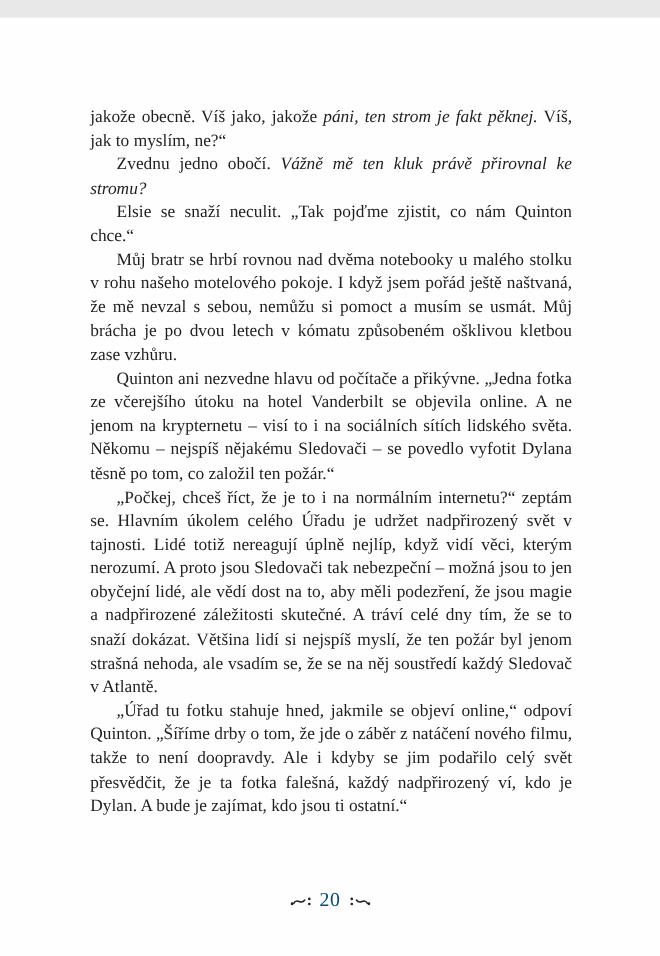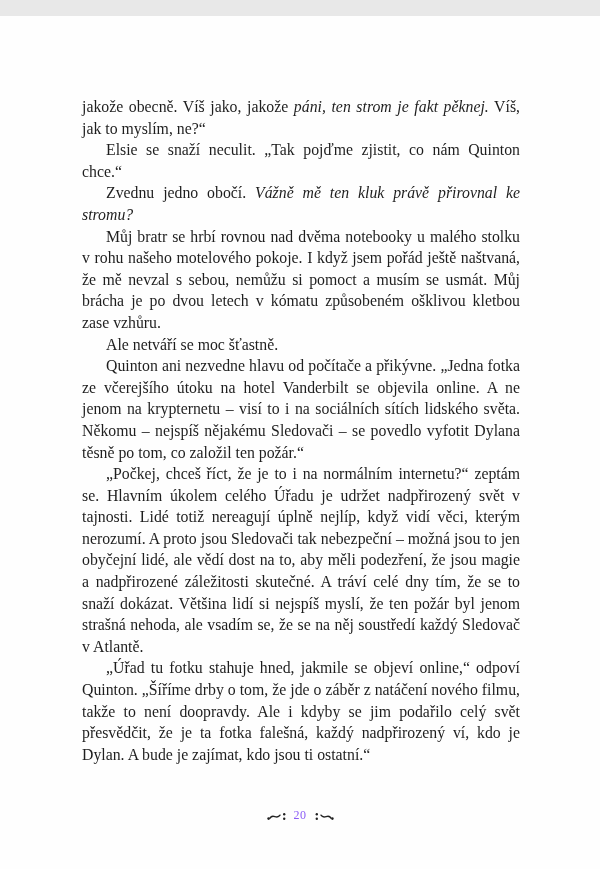--- a/index.html
+++ b/index.html
@@ -40,22 +40,22 @@
   }
   .page-footer {
     position: absolute;
     left: 0;
     top: 792px;
     width: 600px;
     display: flex;
     justify-content: center;
     align-items: center;
     gap: 7px;
-    font-size: 12px;
-    color: #8b5cf6;
+    font-size: 18px;
+    color: #0c4a6e;
   }
   .ornament {
     display: inline-block;
     width: 20px;
     height: 12px;
   }
   .ornament svg {
     display: block;
     width: 100%;
     height: 100%;
@@ -64,24 +64,23 @@
     letter-spacing: 0.5px;
   }
 </style>
 </head>
 <body>
 
 <div class="book-page">
 
   <div class="text-block">
       <p class="no-indent"><span>jakože obecně. Víš jako, jakože </span><span class="italic">páni, ten strom je fakt pěknej.</span><span> Víš, jak to myslím, ne?“</span></p>
+      <p><span>Zvednu jedno obočí. </span><span class="italic">Vážně mě ten kluk právě přirovnal ke stromu?</span></p>
       <p><span>Elsie se snaží neculit. „Tak pojďme zjistit, co nám Quinton chce.“</span></p>
-      <p><span>Zvednu jedno obočí. </span><span class="italic">Vážně mě ten kluk právě přirovnal ke stromu?</span></p>
       <p><span>Můj bratr se hrbí rovnou nad dvěma notebooky u malého stolku v rohu našeho motelového pokoje. I když jsem pořád ještě naštvaná, že mě nevzal s sebou, nemůžu si pomoct a musím se usmát. Můj brácha je po dvou letech v kómatu způsobeném ošklivou kletbou zase vzhůru.</span></p>
-      <p><span>Ale netváří se moc šťastně.</span></p>
       <p><span>Quinton ani nezvedne hlavu od počítače a přikývne. „Jedna fotka ze včerejšího útoku na hotel Vanderbilt se objevila online. A ne jenom na krypternetu – visí to i na sociálních sítích lidského světa. Někomu – nejspíš nějakému Sledovači – se povedlo vyfotit Dylana těsně po tom, co založil ten požár.“</span></p>
       <p><span>„Počkej, chceš říct, že je to i na normálním internetu?“ zeptám se. Hlavním úkolem celého Úřadu je udržet nadpřirozený svět v tajnosti. Lidé totiž nereagují úplně nejlíp, když vidí věci, kterým nerozumí. A proto jsou Sledovači tak nebezpeční – možná jsou to jen obyčejní lidé, ale vědí dost na to, aby měli podezření, že jsou magie a nadpřirozené záležitosti skutečné. A tráví celé dny tím, že se to snaží dokázat. Většina lidí si nejspíš myslí, že ten požár byl jenom strašná nehoda, ale vsadím se, že se na něj soustředí každý Sledovač v Atlantě.</span></p>
       <p><span>„Úřad tu fotku stahuje hned, jakmile se objeví online,“ odpoví Quinton. „Šíříme drby o tom, že jde o záběr z natáčení nového filmu, takže to není doopravdy. Ale i kdyby se jim podařilo celý svět přesvědčit, že je ta fotka falešná, každý nadpřirozený ví, kdo je Dylan. A bude je zajímat, kdo jsou ti ostatní.“</span></p>
     </div>
 
   <div class="page-footer">
     <span class="ornament">
       <svg viewBox="0 0 20 12" xmlns="http://www.w3.org/2000/svg">
         <circle cx="1.6" cy="8.6" r="1.3" fill="#222"></circle>
         <path d="M3,8.2 C6,2.5 9.5,10.5 13,5.2" fill="none" stroke="#222" stroke-width="1.4" stroke-linecap="round"></path>

